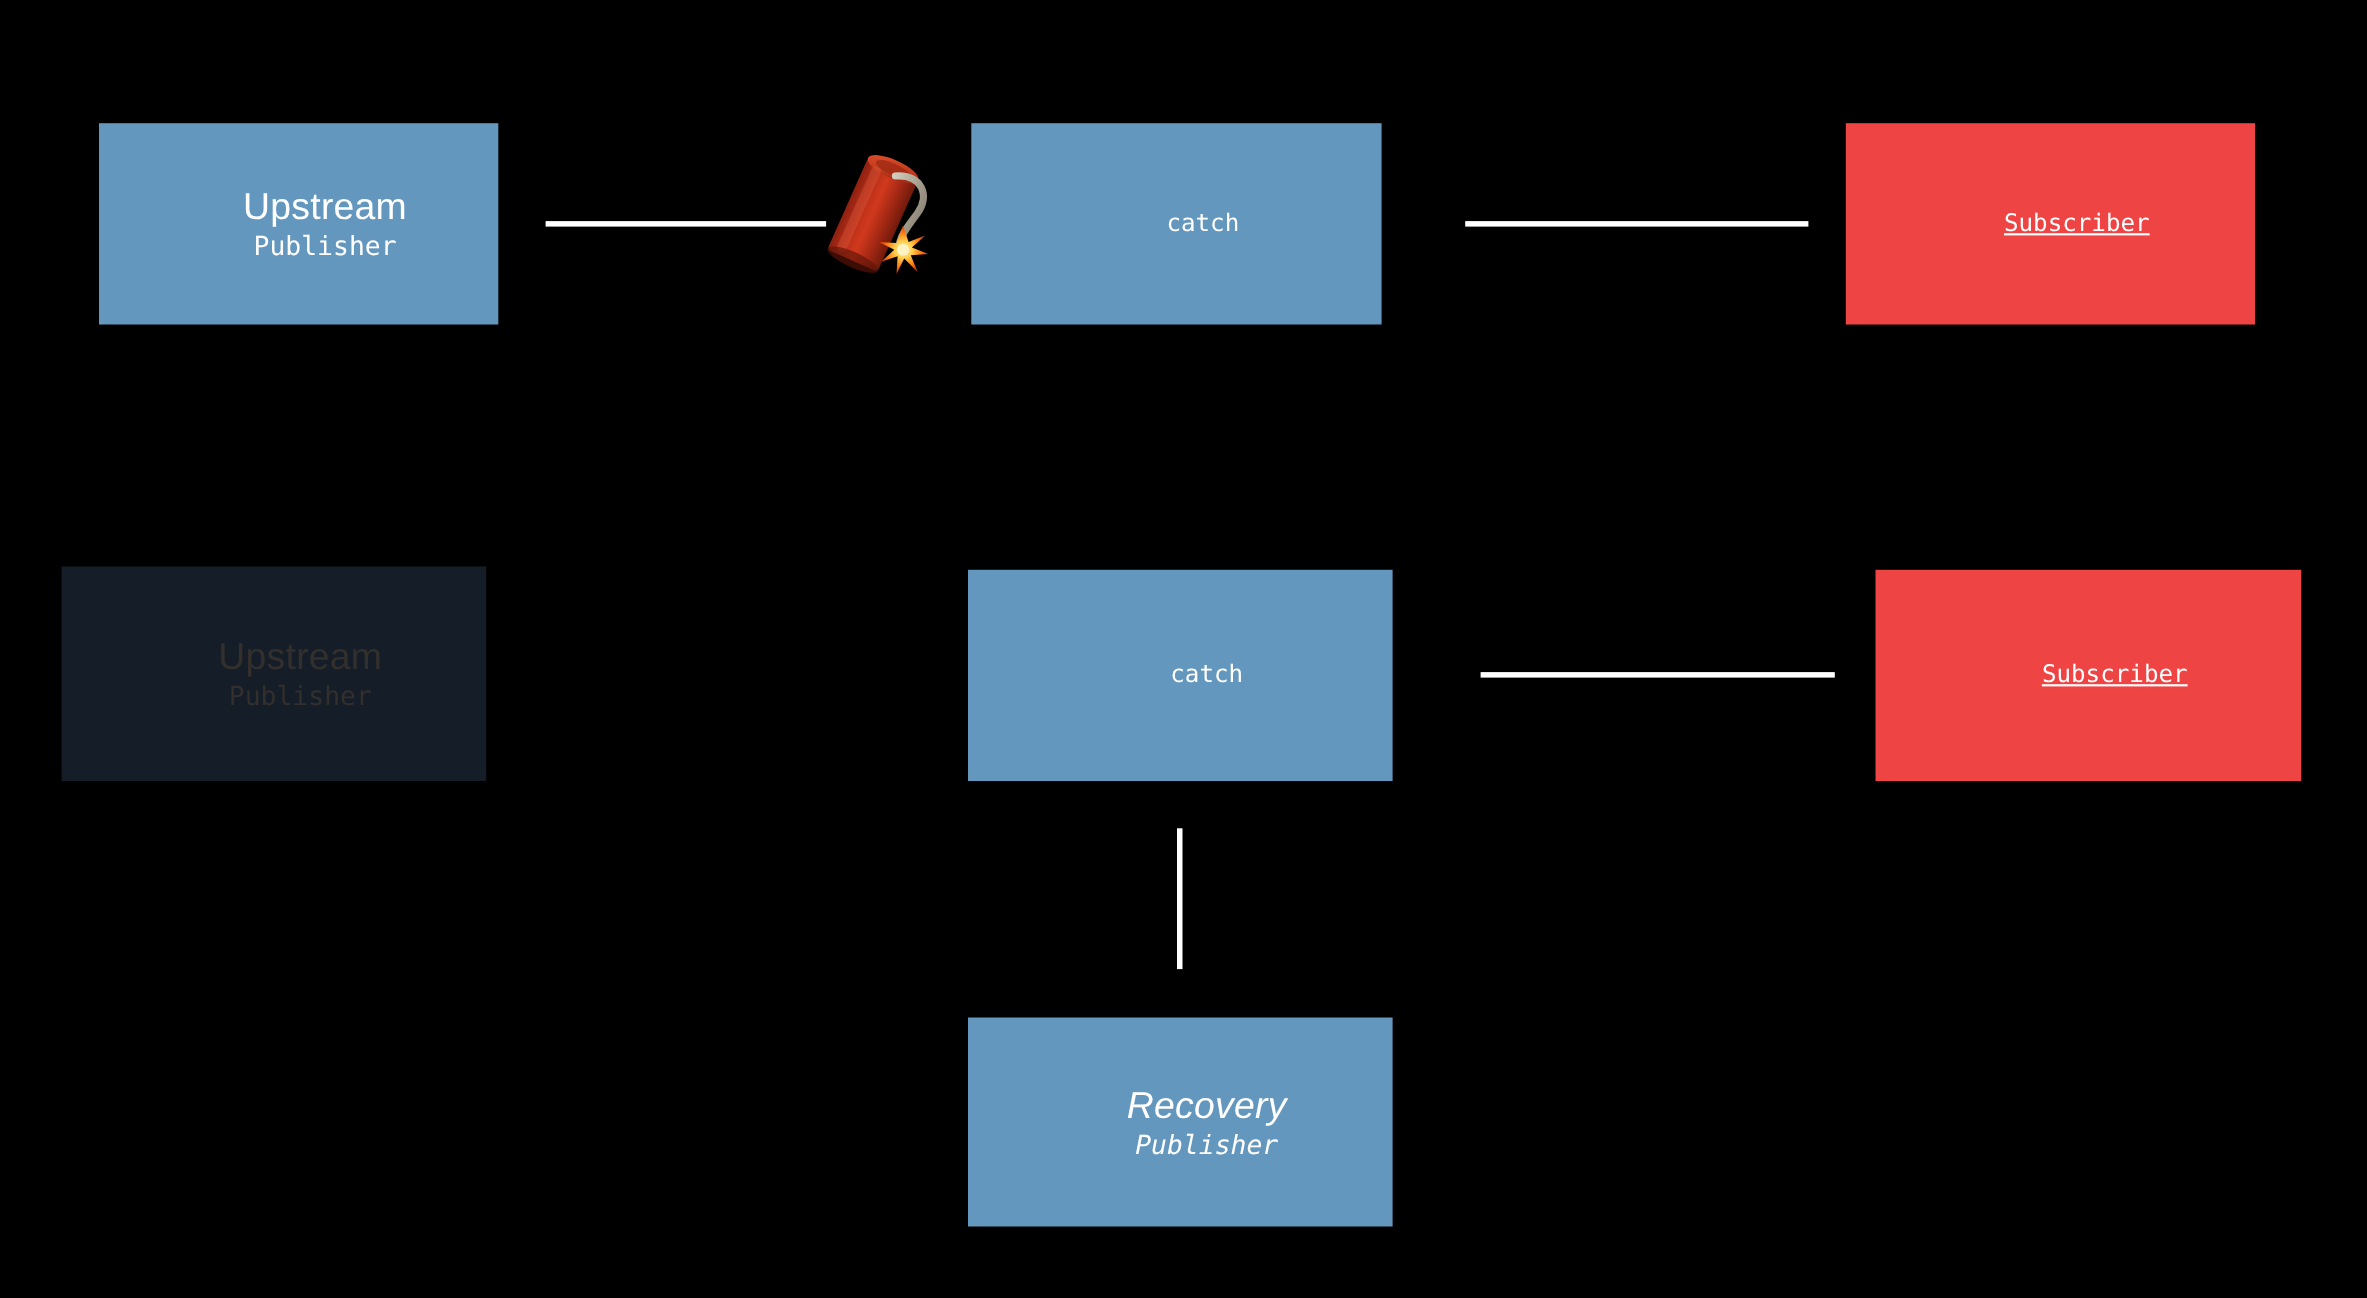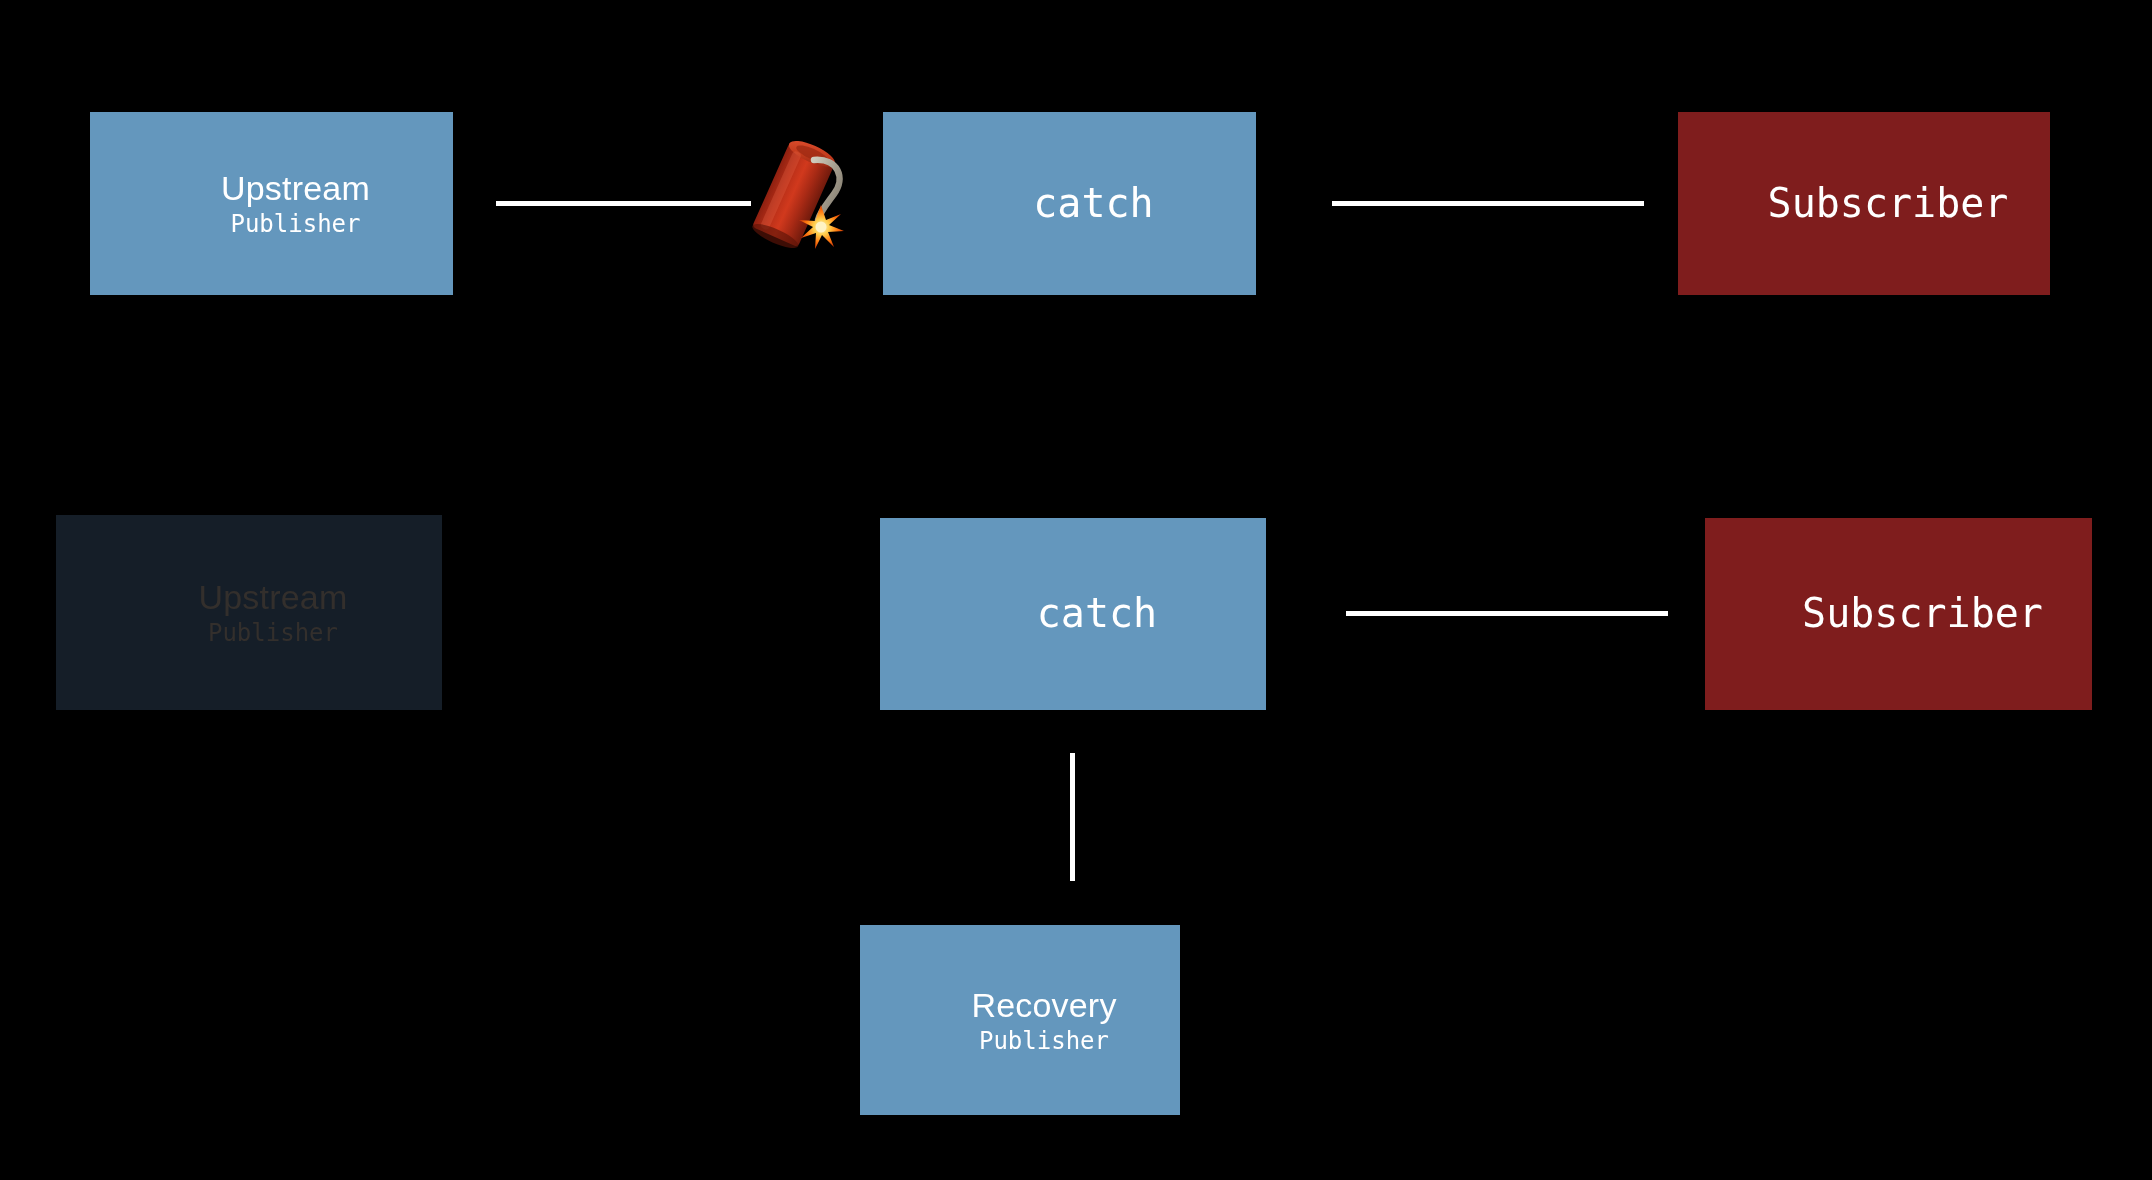--- a/index.html
+++ b/index.html
@@ -40,27 +40,27 @@
   .node .subtitle {
     font-family: "DejaVu Sans Mono", monospace;
     font-size: 24px;
     font-weight: 400;
     letter-spacing: 0px;
     white-space: nowrap;
     margin-top: 2px;
   }
   .node .mono-only {
     font-family: "DejaVu Sans Mono", monospace;
-    font-size: 40px;
+    font-size: 22px;
     font-weight: 400;
     white-space: nowrap;
   }
 
   .node.blue   { background: #6497bd; color: #ffffff; }
-  .node.purple { background: #7f1d1d; color: #ffffff; }
+  .node.purple { background: #ef4444; color: #ffffff; text-decoration: underline; }
   .node.dimmed { background: #151e28; color: #332f2c; }
 
   
   .edge {
     position: absolute;
     background: #ffffff;
   }
   .edge.h { height: 5px; }
   .edge.v { width: 5px; }
 
@@ -147,18 +147,18 @@
   </div>
 
   <div class="edge h" style="left:1346px; top:611px; width:322px;"></div>
 
   <div class="node purple" style="left:1705px; top:518px; width:387px; height:192px;">
     <span class="mono-only">Subscriber</span>
   </div>
 
   <div class="edge v" style="left:1070px; top:753px; width:5px; height:128px;"></div>
 
-  <div class="node blue" style="left:860px; top:925px; width:320px; height:190px;">
+  <div class="node blue" style="left:880px; top:925px; width:386px; height:190px;font-style:italic;">
     <span class="title">Recovery</span>
     <span class="subtitle">Publisher</span>
   </div>
 
 </div>
 
 </body></html>

